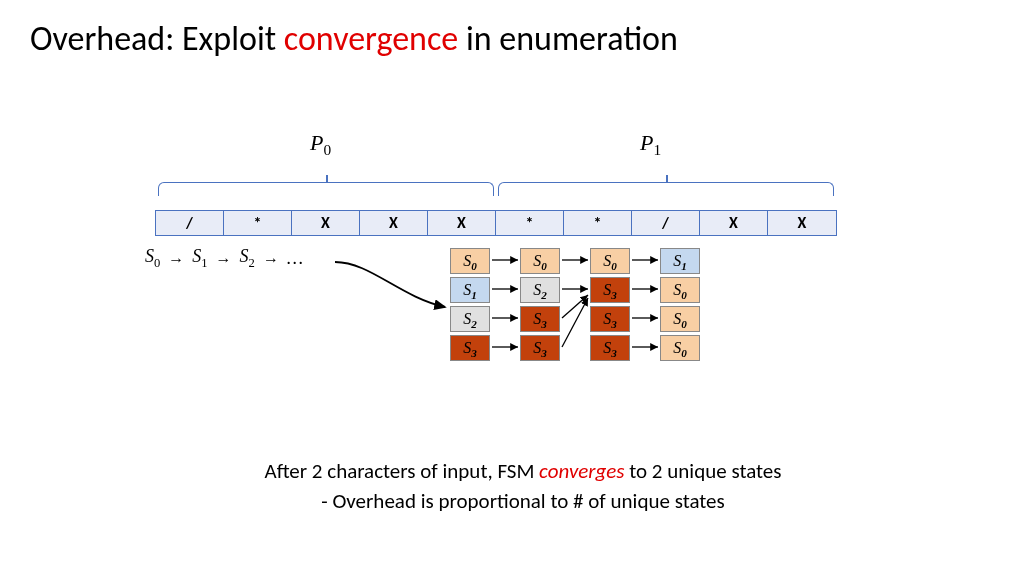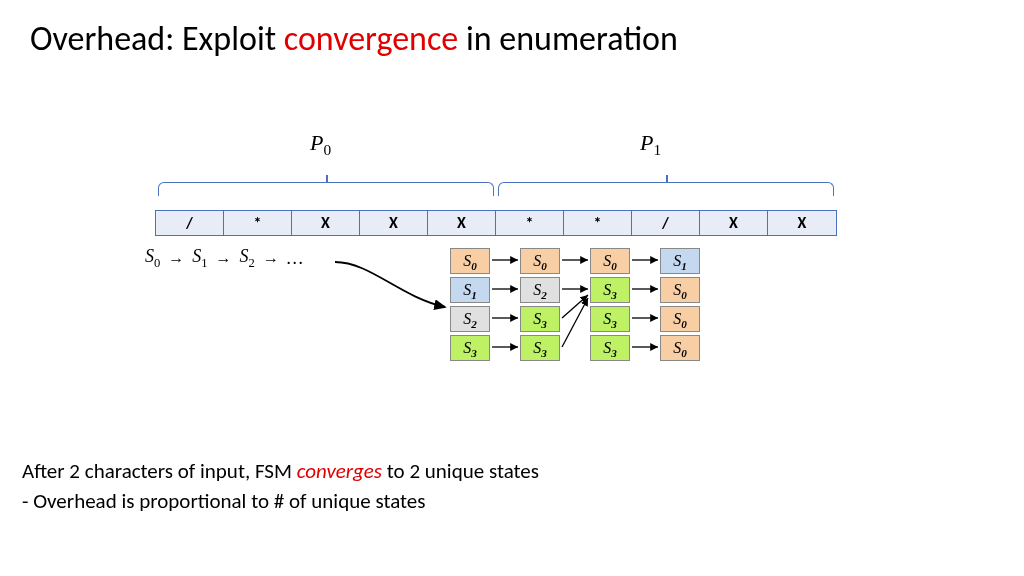--- a/index.html
+++ b/index.html
@@ -74,26 +74,26 @@
   }
   .sgap { width: 30px; text-align: center; font-size: 15px; position: relative; }
 
   
   .arrow-overlay { position: absolute; left: 450px; top: 246px; pointer-events: none; }
 
   
   .c-blue   { background: #c4d8ef; }
   .c-orange { background: #f8cfa4; }
   .c-gray   { background: #e0e0e0; }
-  .c-yellow { background: #bef264; }
+  .c-yellow { background: #c2410c; }
 
   
   .caption {
     position: absolute; left: 0; right: 0; bottom: 60px;
-    font-size: 21px; line-height: 1.4; padding-left: 22px;
+    text-align: center; font-size: 21px; line-height: 1.4; padding-left: 22px;
   }
 </style>
 </head>
 <body>
 
 <div class="title">
   <span>Overhead: Exploit </span><span class="red">convergence</span><span> in enumeration</span>
 </div>
 
 <div class="plabel" style="left:310px; top:130px;">

